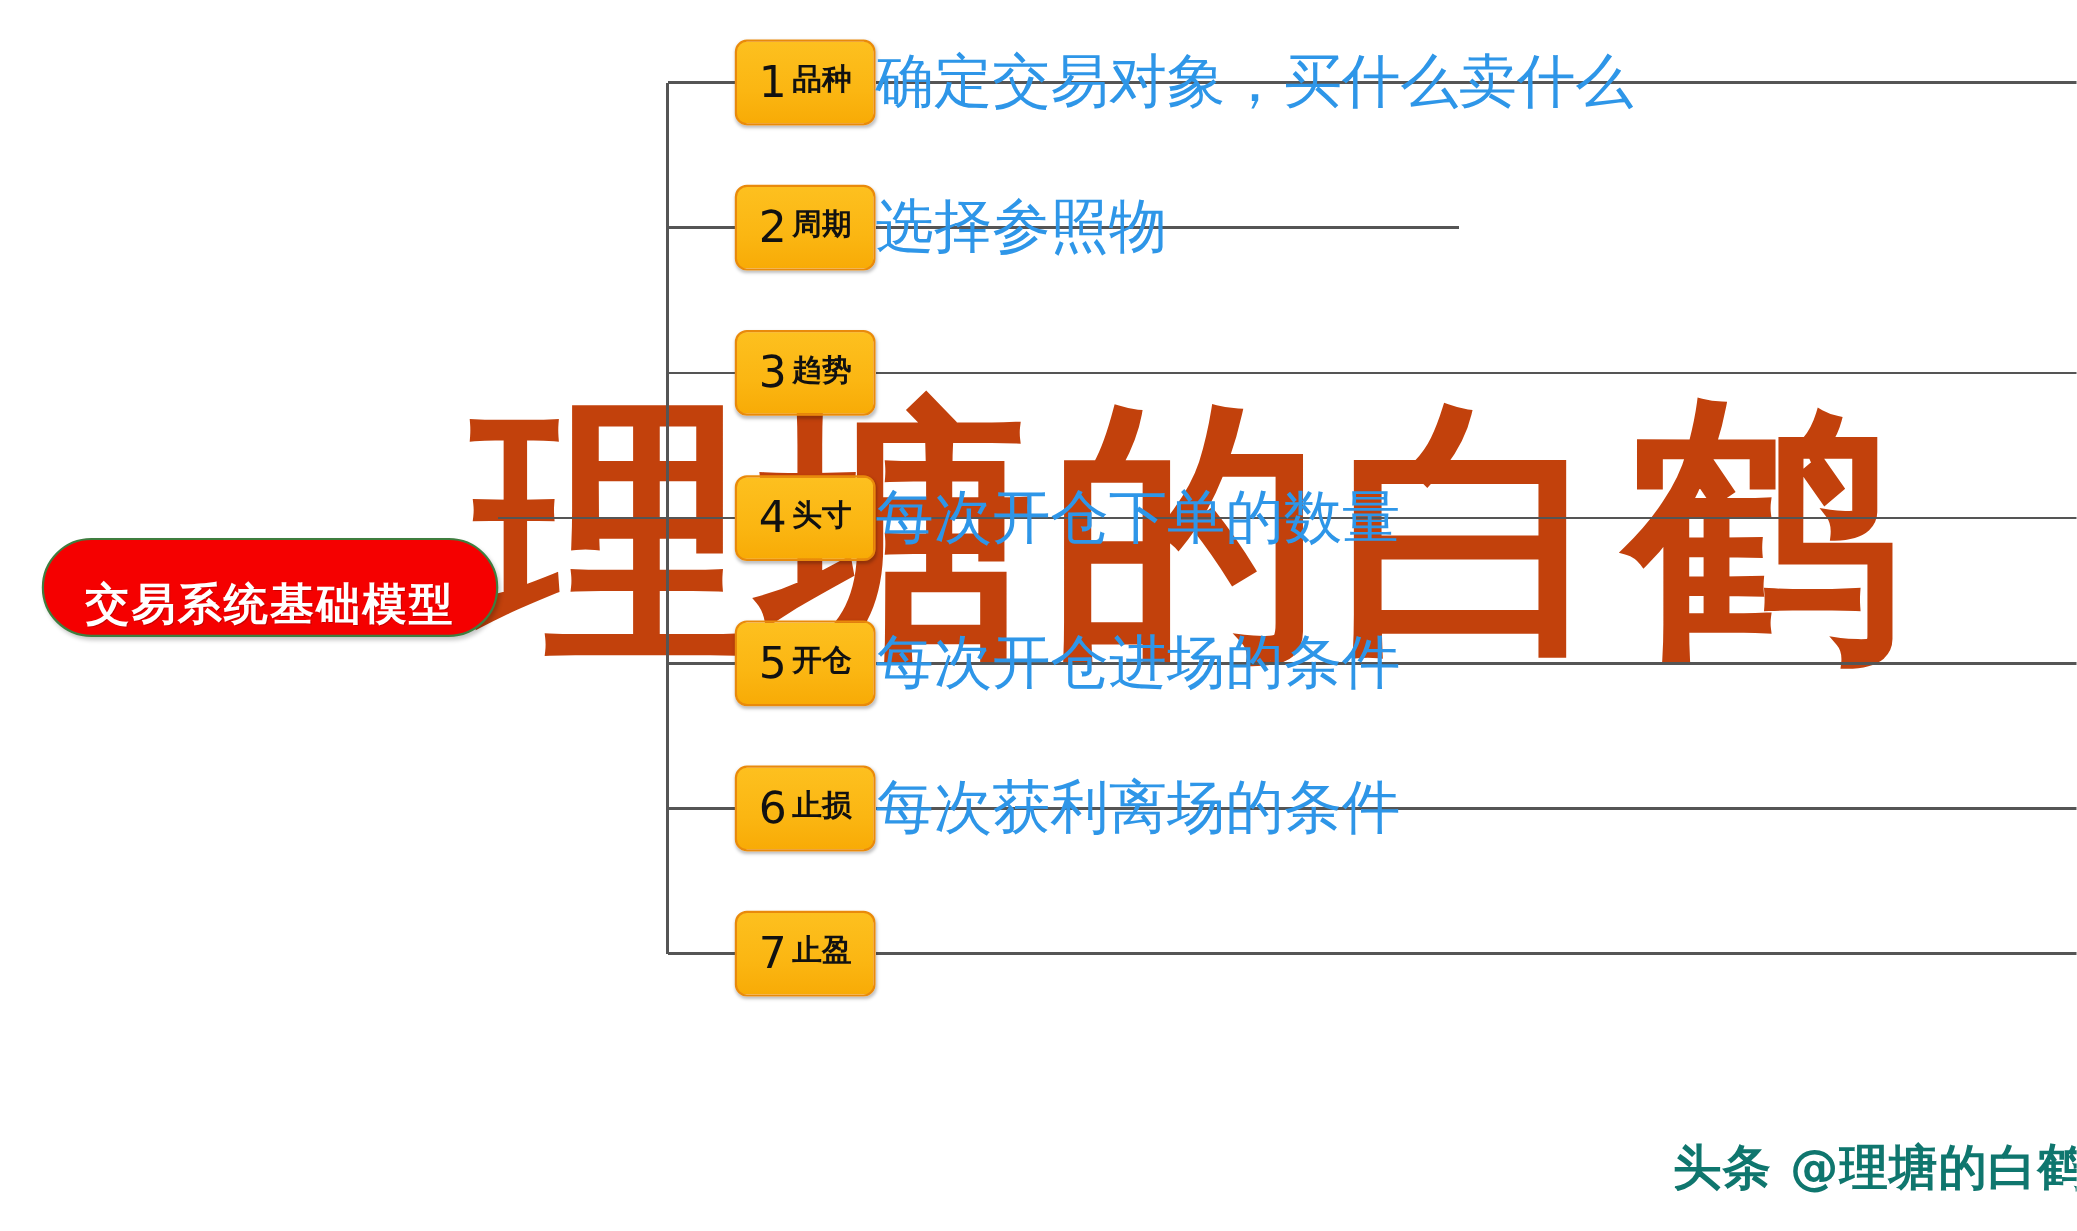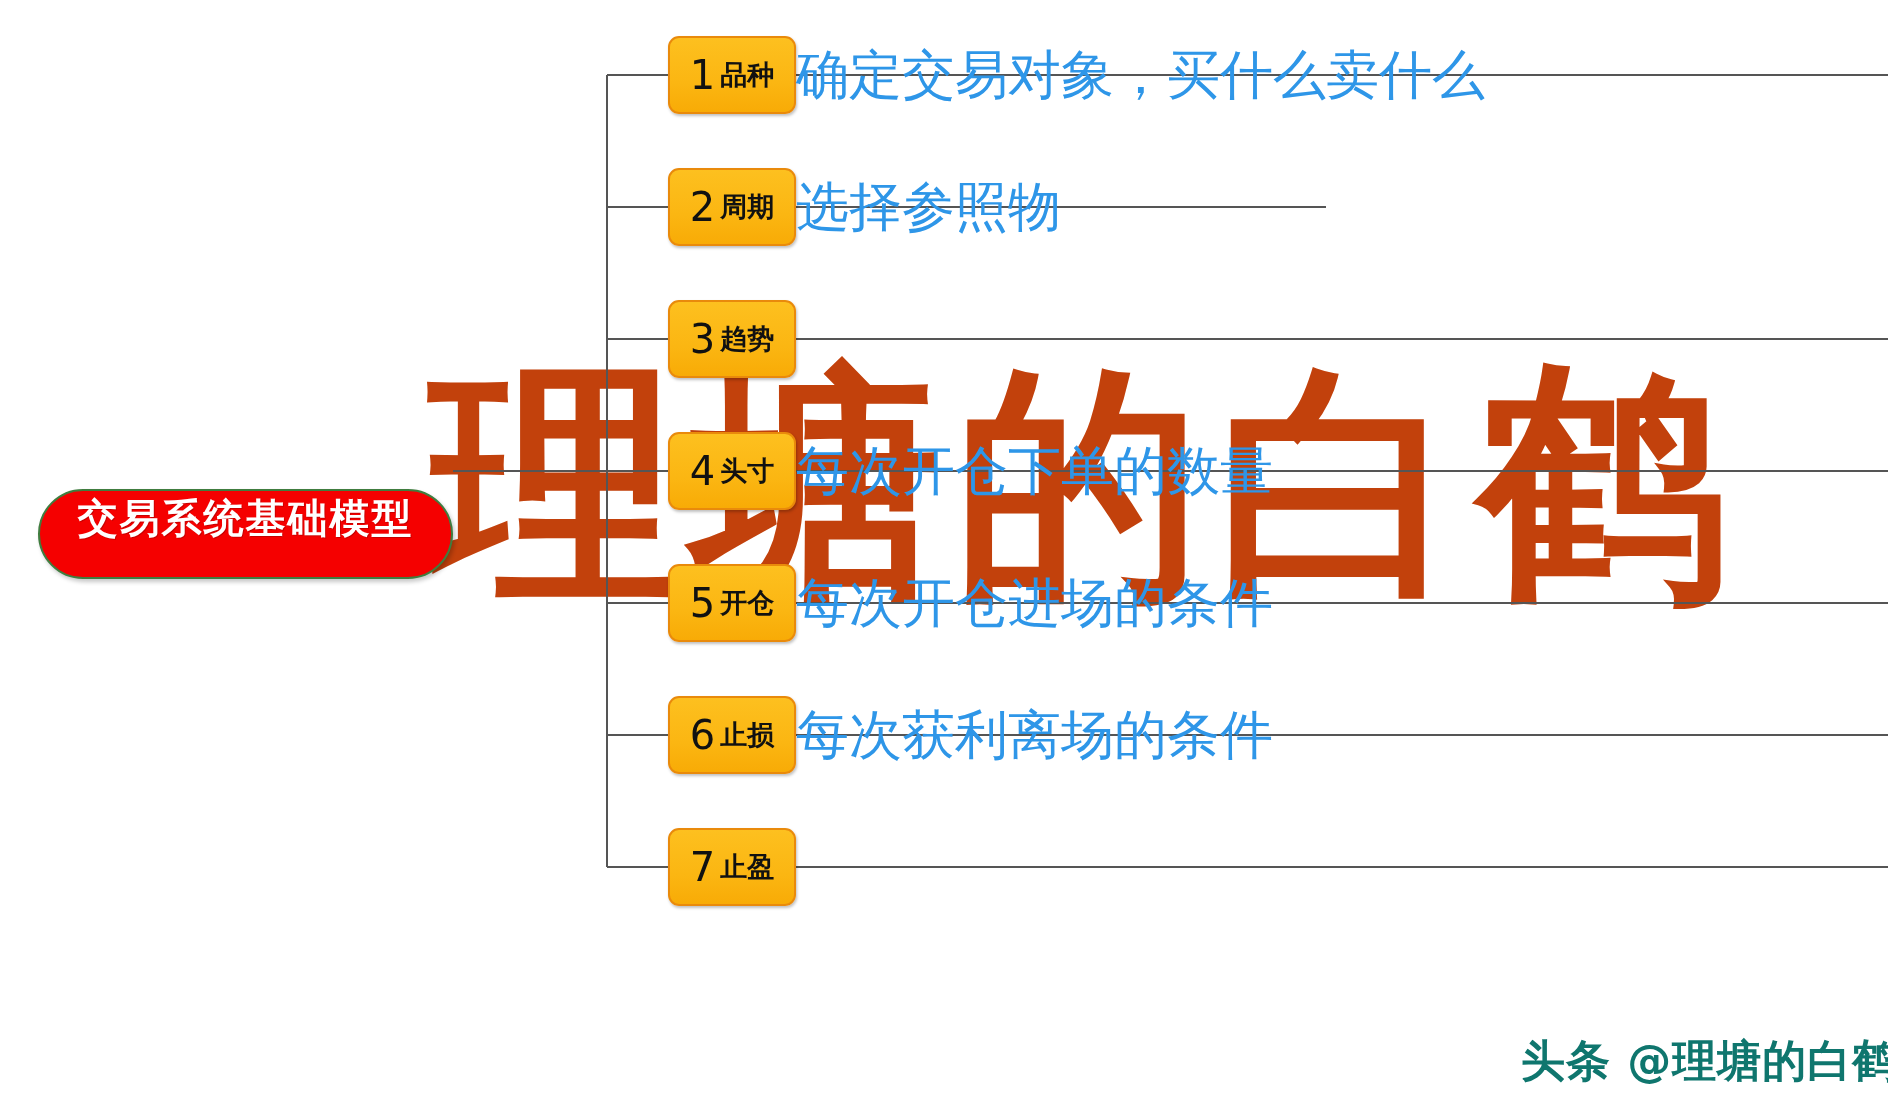--- a/index.html
+++ b/index.html
@@ -52,21 +52,21 @@
     position: absolute;
     left: 38px;
     top: 489px;
     width: 415px;
     height: 90px;
     background: #f50000;
     border: 2px solid #3f7d3f;
     border-radius: 45px;
     box-sizing: border-box;
     display: flex;
-    align-items: flex-start;
+    align-items: flex-end;
     justify-content: center;
     box-shadow: 2px 3px 4px rgba(0,0,0,0.22);
   }
   .root-label {
     color: #ffffff;
     font-size: 40px;
     font-weight: 700;
     letter-spacing: 2px;
     white-space: nowrap;
     text-shadow: 1px 1px 0 rgba(0,0,0,0.18);
@@ -102,21 +102,21 @@
     line-height: 1;
     font-family: "DejaVu Sans", "Liberation Sans", sans-serif;
   }
   .chip-text {
     color: #111111;
     font-size: 27px;
     font-weight: 700;
     line-height: 1;
     letter-spacing: 0px;
     white-space: nowrap;
-    font-family: Liberation Serif, serif;
+    font-family: Liberation Mono, monospace;
   }
   .desc {
     color: #2e96e8;
     font-size: 53px;
     line-height: 1.05;
     white-space: nowrap;
     font-weight: 400;
     font-family: "DejaVu Sans", "Liberation Sans", sans-serif;
   }
 

